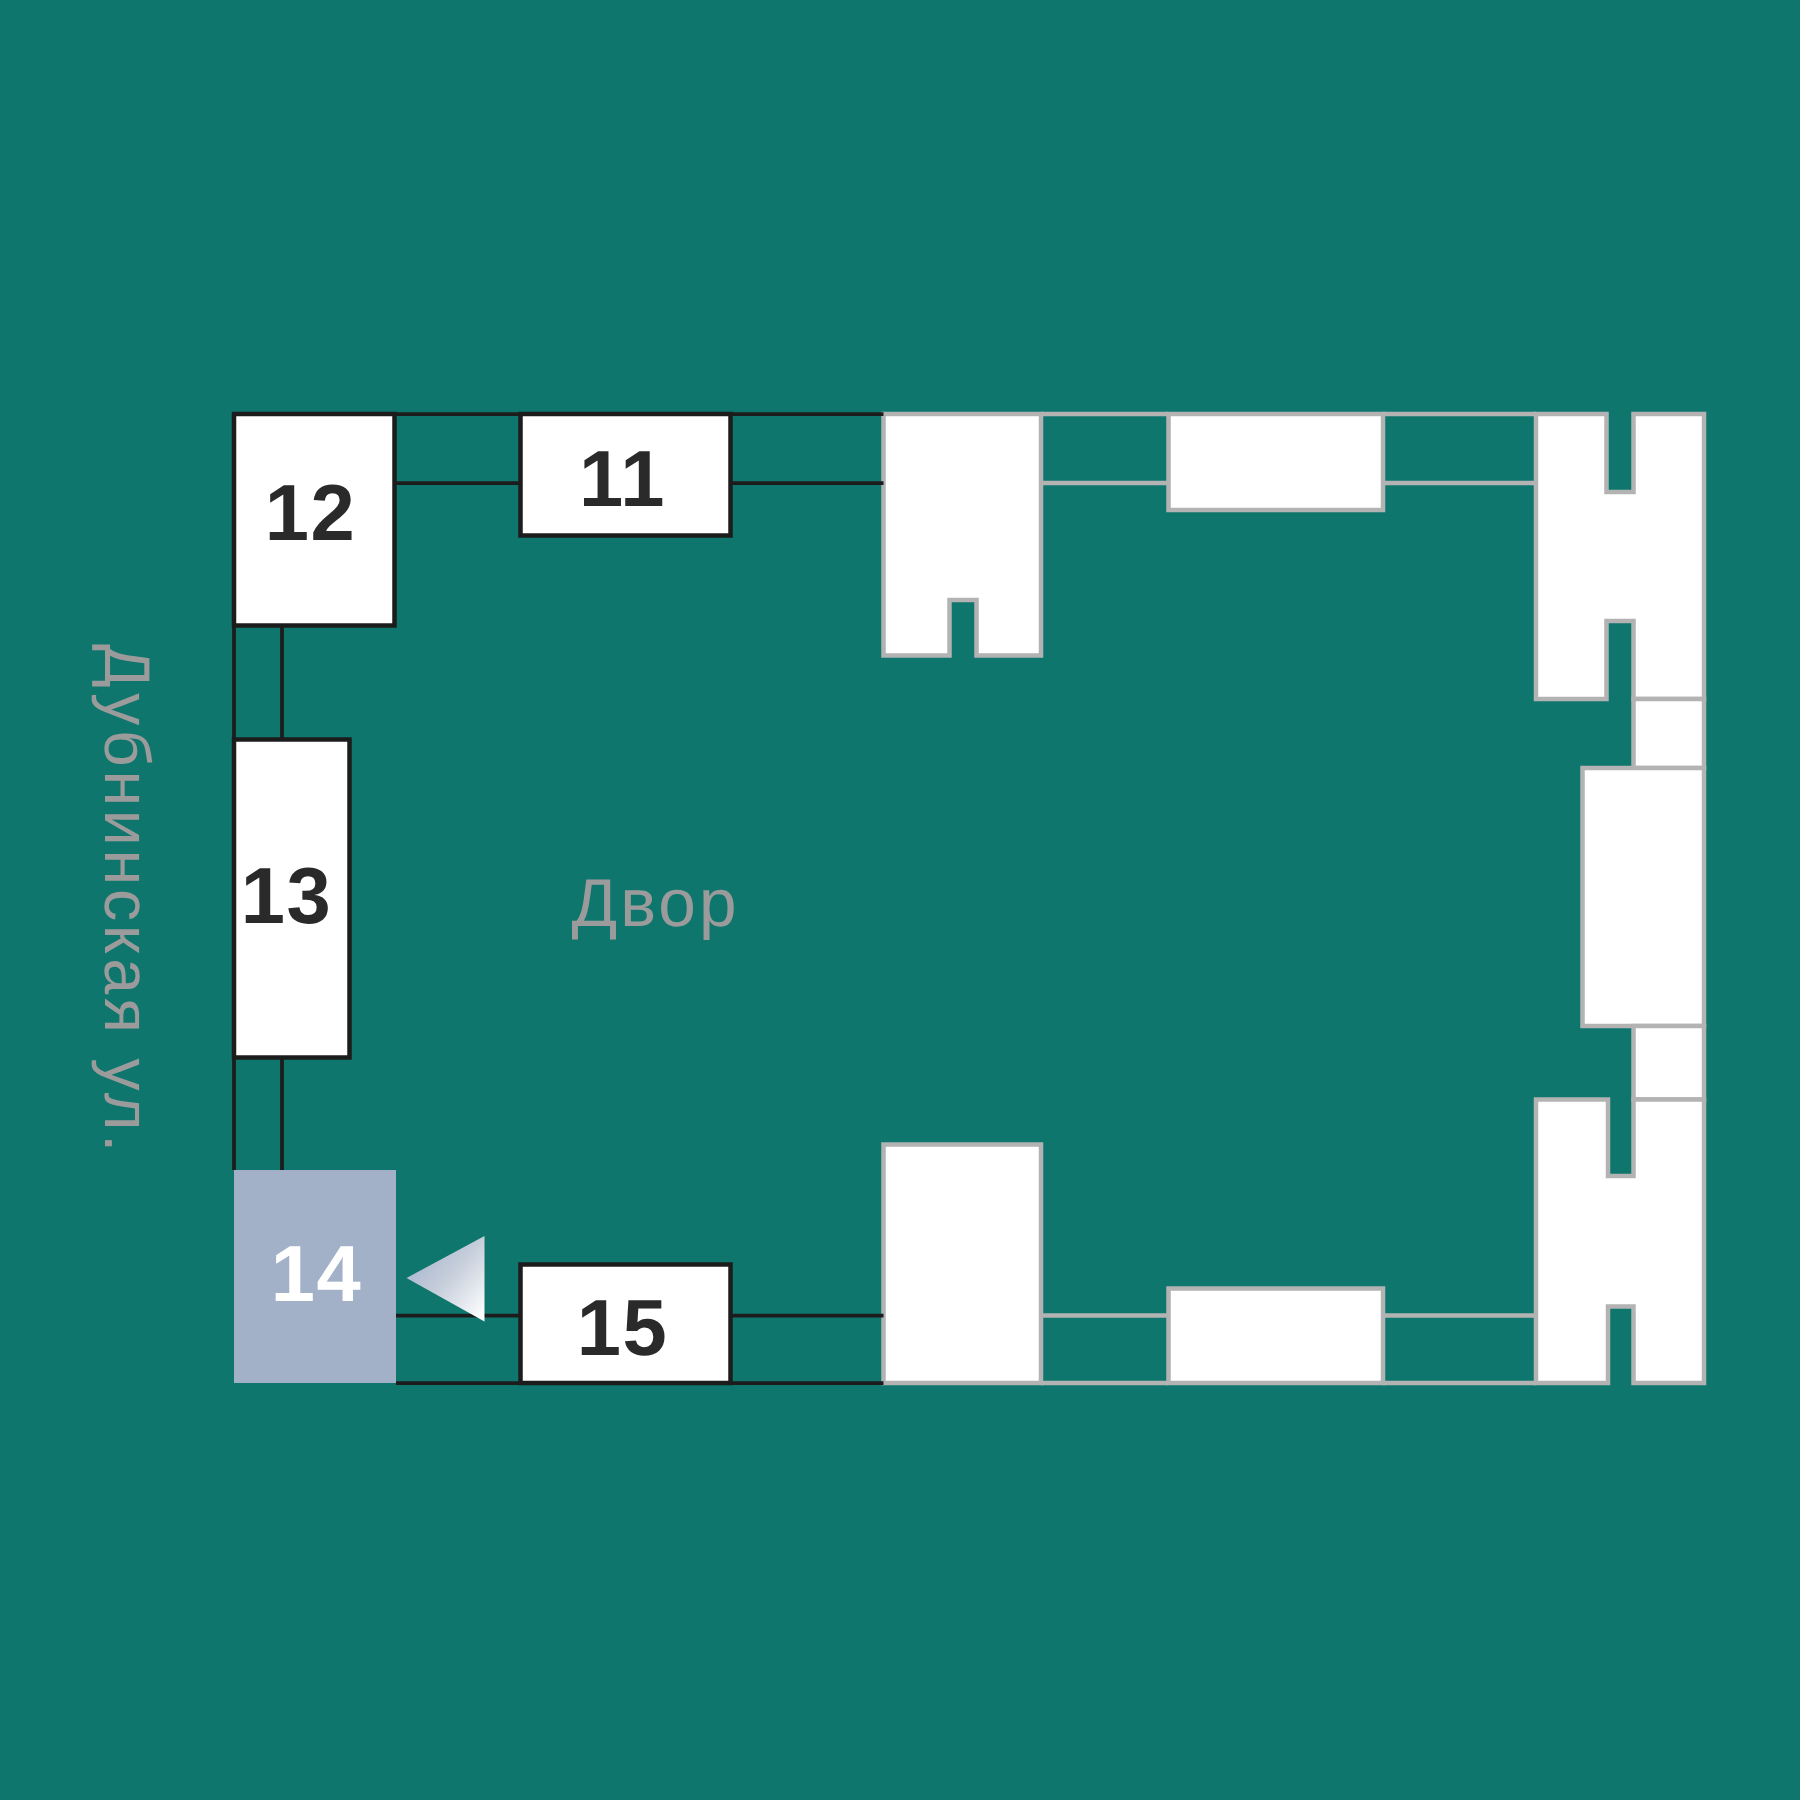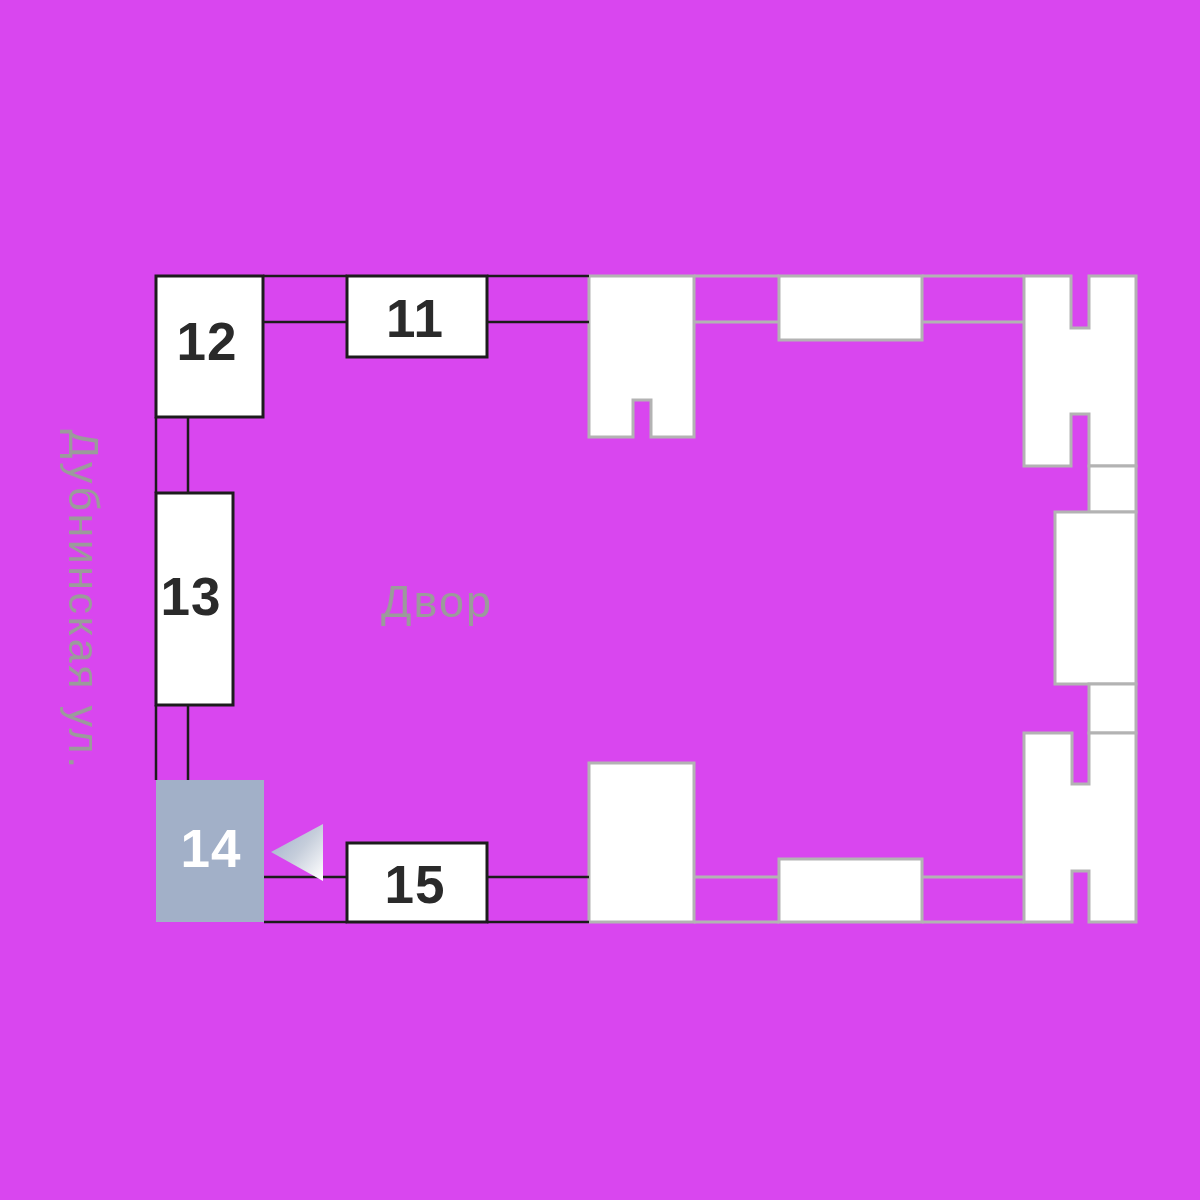--- a/index.html
+++ b/index.html
@@ -1,20 +1,20 @@
 <!DOCTYPE html>
 <html><head>
 <meta charset="utf-8">
 <style>
   html, body { margin: 0; padding: 0; background: #ffffff; }
   .stage {
     position: relative;
     width: 1200px;
     height: 1200px;
-    background: #d946ef;
+    background: #0f766e;
     overflow: hidden;
     font-family: "Liberation Sans", sans-serif;
   }
   svg { position: absolute; left: 0; top: 0; }
 
   .bldg-dark  { fill: #ffffff; stroke: #1c1c1c; stroke-width: 3; }
   .bldg-gray  { fill: #ffffff; stroke: #b3b3b3; stroke-width: 3; }
   .corr-dark  { fill: none;    stroke: #1c1c1c; stroke-width: 2.5; }
   .corr-gray  { fill: none;    stroke: #b3b3b3; stroke-width: 3; }
   .bldg-selected { stroke: none; }

